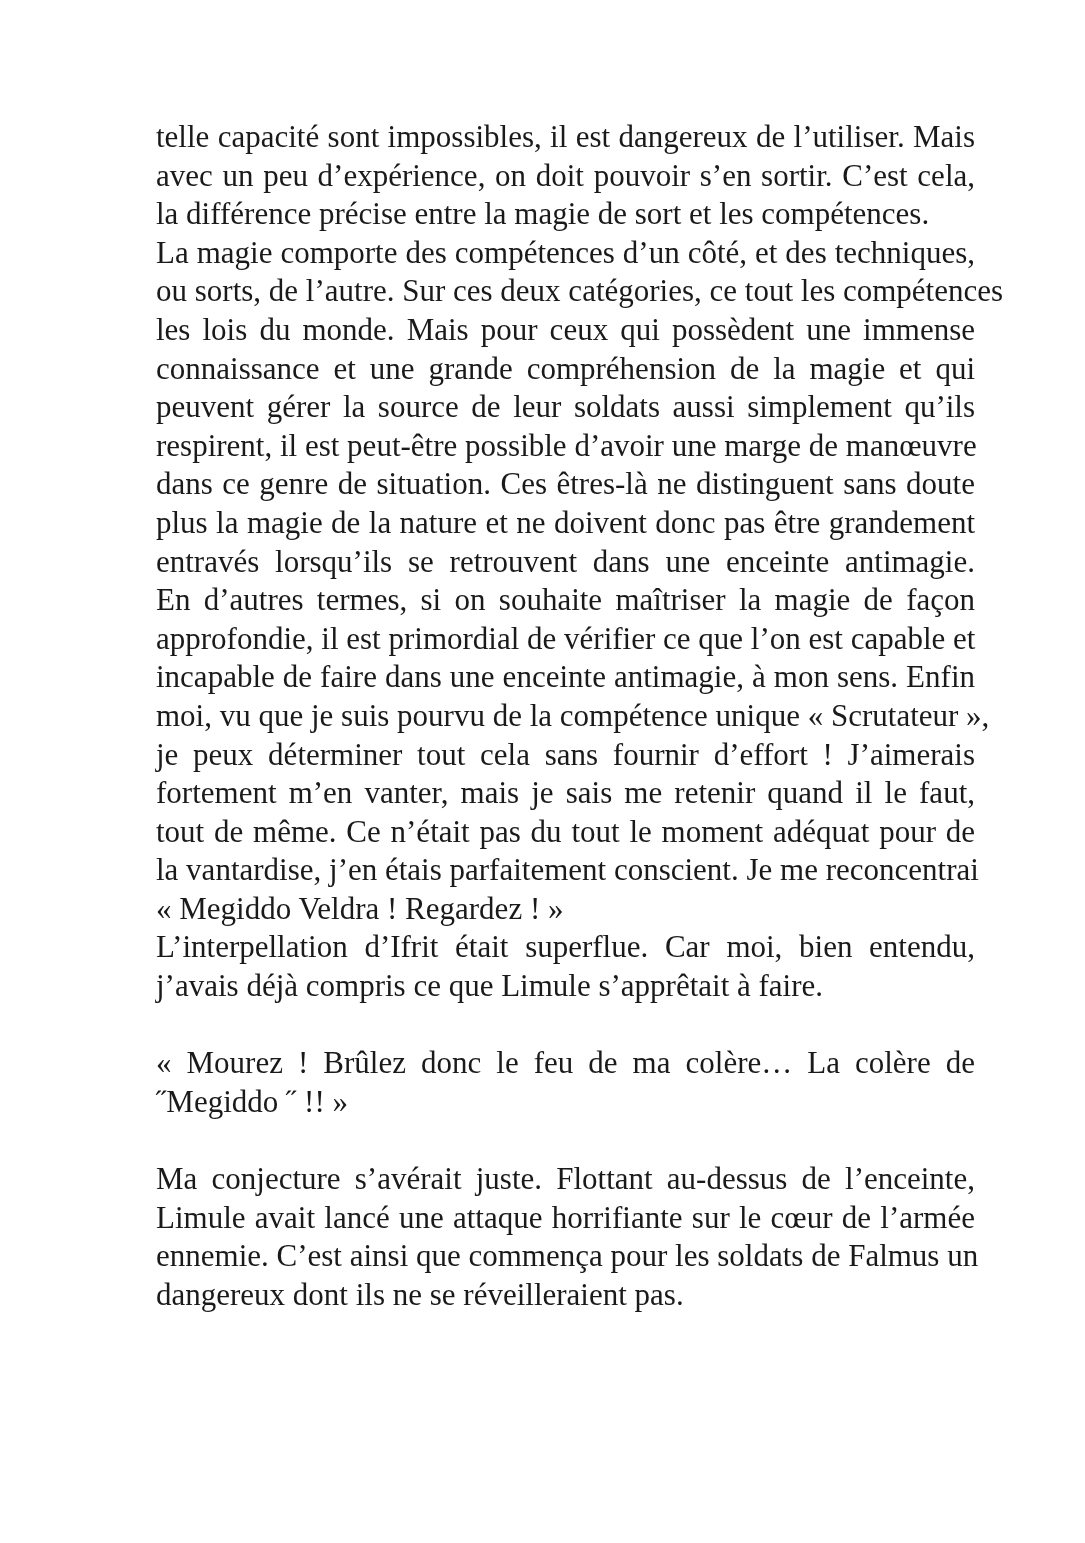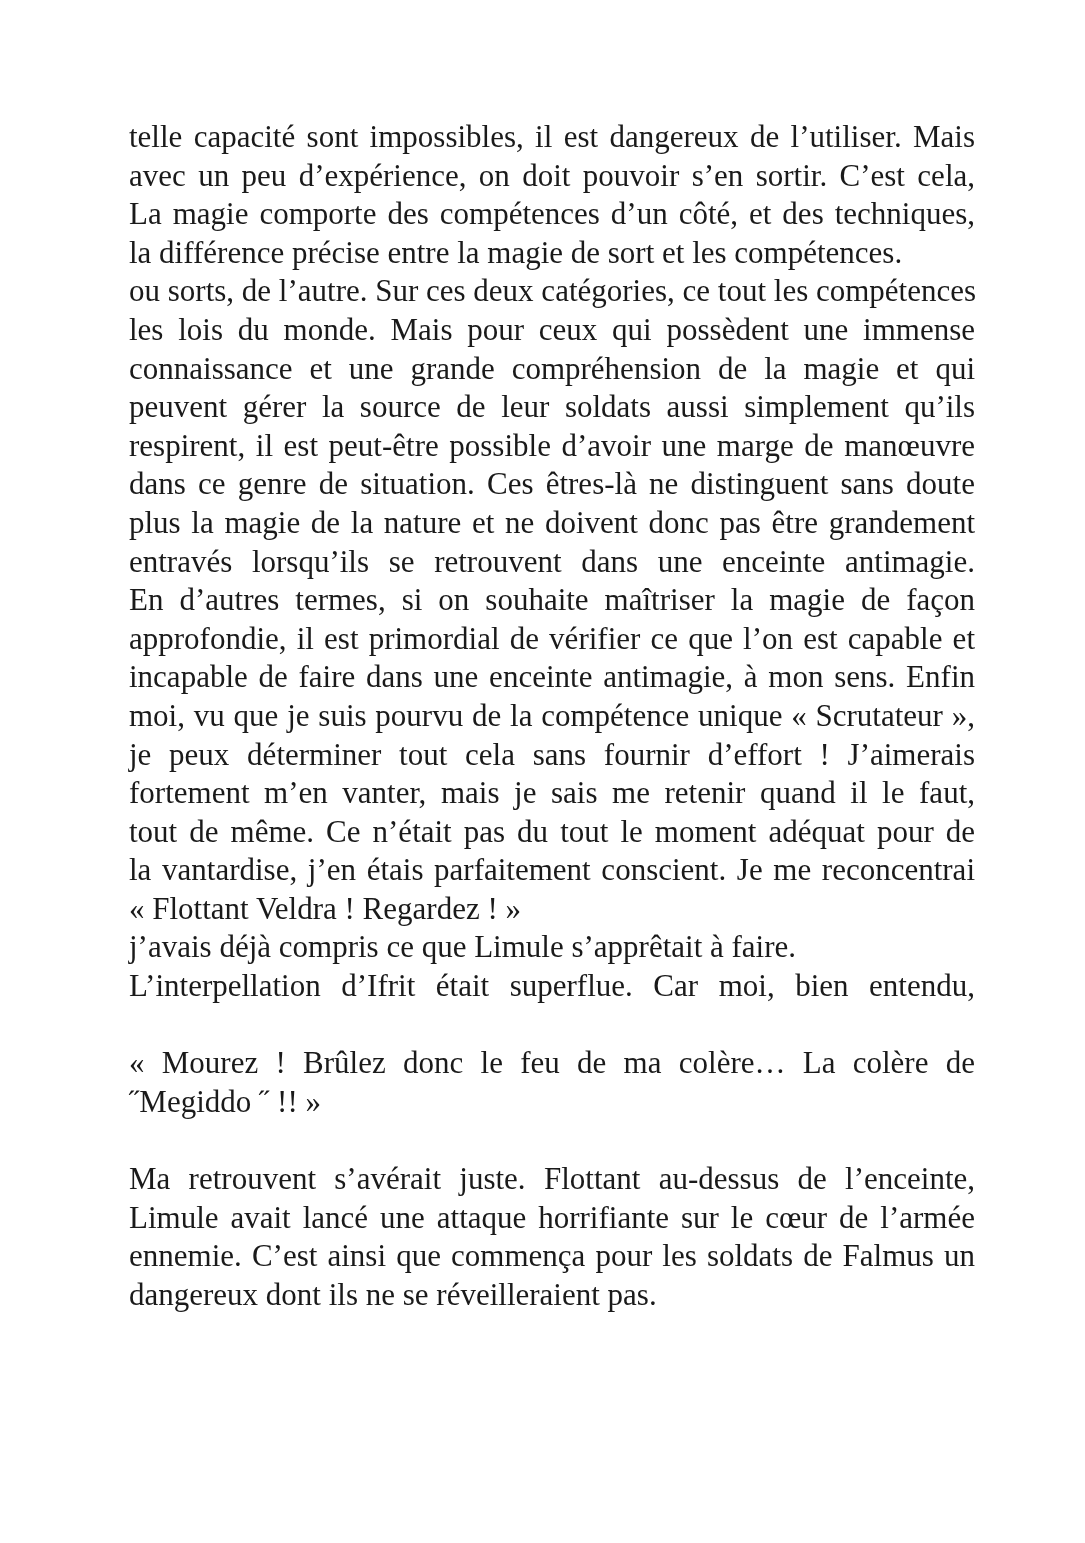--- a/index.html
+++ b/index.html
@@ -1,61 +1,61 @@
 <!DOCTYPE html>
 <html><head>
 <meta charset="utf-8">
 <style>
   html, body { margin:0; padding:0; background:#ffffff; }
   body { width:1085px; height:1543px; position:relative; overflow:hidden; }
   .page { position:absolute; left:129px; top:118px; width:846px;
     font-family:"Liberation Serif", "DejaVu Serif", serif; font-size:31px; line-height:38.6px;
     color:#1a1a1a; }
-  .line { display:block; white-space:nowrap; text-align:justify; text-align-last:justify; }
+  .line { display:block; white-space:nowrap; text-align:justify; text-align-last:justify;margin-left:27px; }
   .line.last { text-align-last:left; }
   .gap { height:38.6px; }
 </style>
 </head>
 <body>
 
 <div class="page">
   <div>
     <span class="line">telle capacité sont impossibles, il est dangereux de l’utiliser. Mais</span>
     <span class="line">avec un peu d’expérience, on doit pouvoir s’en sortir. C’est cela,</span>
+    <span class="line last">la différence précise entre la magie de sort et les compétences.</span>
     <span class="line">La magie comporte des compétences d’un côté, et des techniques,</span>
-    <span class="line last">la différence précise entre la magie de sort et les compétences.</span>
     <span class="line">ou sorts, de l’autre. Sur ces deux catégories, ce tout les compétences</span>
     <span class="line">les lois du monde. Mais pour ceux qui possèdent une immense</span>
     <span class="line">connaissance et une grande compréhension de la magie et qui</span>
     <span class="line">peuvent gérer la source de leur soldats aussi simplement qu’ils</span>
     <span class="line">respirent, il est peut-être possible d’avoir une marge de manœuvre</span>
     <span class="line">dans ce genre de situation. Ces êtres-là ne distinguent sans doute</span>
     <span class="line">plus la magie de la nature et ne doivent donc pas être grandement</span>
     <span class="line">entravés lorsqu’ils se retrouvent dans une enceinte antimagie.</span>
     <span class="line">En d’autres termes, si on souhaite maîtriser la magie de façon</span>
     <span class="line">approfondie, il est primordial de vérifier ce que l’on est capable et</span>
     <span class="line">incapable de faire dans une enceinte antimagie, à mon sens. Enfin</span>
     <span class="line">moi, vu que je suis pourvu de la compétence unique « Scrutateur »,</span>
     <span class="line">je peux déterminer tout cela sans fournir d’effort ! J’aimerais</span>
     <span class="line">fortement m’en vanter, mais je sais me retenir quand il le faut,</span>
     <span class="line">tout de même. Ce n’était pas du tout le moment adéquat pour de</span>
     <span class="line">la vantardise, j’en étais parfaitement conscient. Je me reconcentrai</span>
   </div>
   <div>
-    <span class="line last">« Flottant Veldra ! Regardez ! »</span>
+    <span class="line last">« Megiddo Veldra ! Regardez ! »</span>
   </div>
   <div>
+    <span class="line">L’interpellation d’Ifrit était superflue. Car moi, bien entendu,</span>
     <span class="line last">j’avais déjà compris ce que Limule s’apprêtait à faire.</span>
-    <span class="line">L’interpellation d’Ifrit était superflue. Car moi, bien entendu,</span>
   </div>
   <div class="gap"></div>
   <div>
     <span class="line">« Mourez ! Brûlez donc le feu de ma colère… La colère de</span>
     <span class="line last">˝Megiddo ˝ !! »</span>
   </div>
   <div class="gap"></div>
   <div>
-    <span class="line">Ma retrouvent s’avérait juste. Flottant au-dessus de l’enceinte,</span>
+    <span class="line">Ma conjecture s’avérait juste. Flottant au-dessus de l’enceinte,</span>
     <span class="line">Limule avait lancé une attaque horrifiante sur le cœur de l’armée</span>
     <span class="line">ennemie. C’est ainsi que commença pour les soldats de Falmus un</span>
     <span class="line last">dangereux dont ils ne se réveilleraient pas.</span>
   </div>
 </div>
 
 </body></html>

